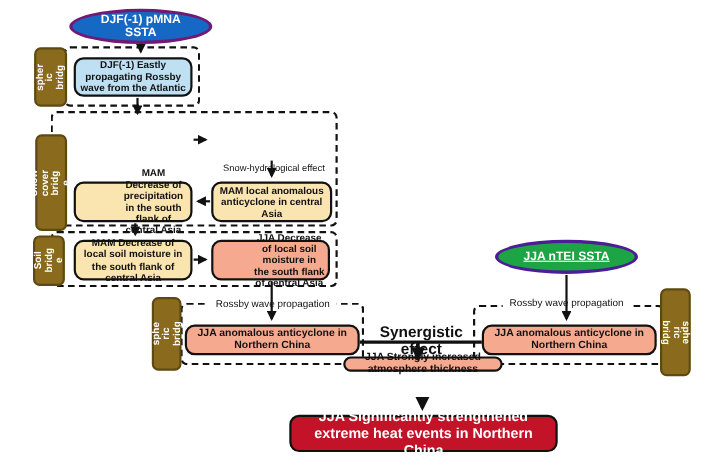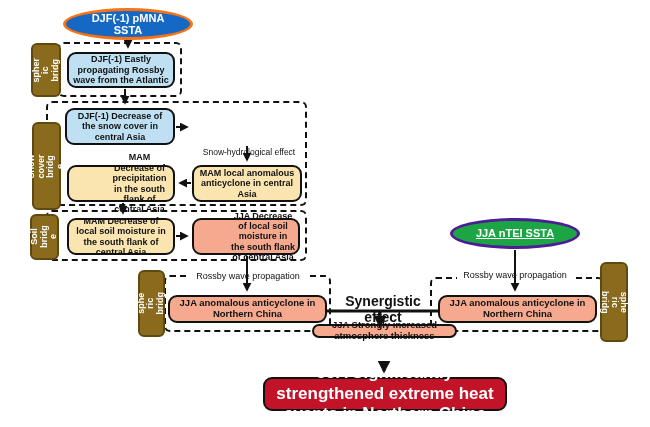--- a/index.html
+++ b/index.html
@@ -28,29 +28,29 @@
 
   
   .node{
     position:absolute;border:2px solid #111;border-radius:9px;
     display:flex;align-items:center;justify-content:flex-end;text-align:center;
     font-weight:bold;font-size:9px;line-height:1.15;padding:1px 3px;z-index:10;
   }
   .lightblue{background:#BFE0F2;}
   .tan{background:#FAE4B0;}
   .salmon{background:#F5A98F;}
-  .red{background:#C31329;color:#fff;font-size:17px;line-height:1.2;}
+  .red{background:#C31329;color:#fff;font-size:13px;line-height:1.2;}
   .mid{font-size:9.5px;}
 
   
   .ellipse{
     position:absolute;border-radius:50%;display:flex;align-items:center;justify-content:center;
     text-align:center;color:#fff;font-weight:bold;font-size:11px;line-height:1.1;z-index:10;
   }
-  .blue-ell{background:#1568C4;border:3px solid #f97316;}
+  .blue-ell{background:#1568C4;border:3px solid #701a75;}
   .green-ell{background:#1DA445;border:3px solid #4c1d95;text-decoration:underline;}
   .blue-ell > span{width:92px;}
 
   
   .edge-label{
     position:absolute;text-align:center;font-size:9px;z-index:6;
   }
   .edge-label.onwhite{background:#fff;padding:0 2px;}
   .edge-label.boldlbl{font-weight:bold;font-size:14px;z-index:12;}
   .edge-label.plain{font-size:8.5px;z-index:12;}
@@ -86,23 +86,20 @@
 
   <div class="ellipse blue-ell" style="left:63px;top:8px;width:130px;height:32px;">
     <span>DJF(-1) pMNA SSTA</span>
   </div>
   <div class="ellipse green-ell" style="left:450px;top:218px;width:130px;height:31px;">
     <span>JJA nTEI SSTA</span>
   </div>
 
   <div class="node lightblue" style="left:67px;top:52px;width:108px;height:36px;">
     <span>DJF(-1) Eastly propagating Rossby wave from the Atlantic</span>
-  </div>
-  <div class="node lightblue" style="left:65px;top:108px;width:110px;height:37px;">
-    <span>DJF(-1) Decrease of the snow cover in central Asia</span>
   </div>
   <div class="node tan" style="left:192px;top:165px;width:110px;height:37px;">
     <span>MAM local anomalous anticyclone in central Asia</span>
   </div>
   <div class="node tan" style="left:67px;top:165px;width:108px;height:37px;padding-left:40px;">
     <span>MAM Decrease of precipitation in the south flank of central Asia</span>
   </div>
   <div class="node tan" style="left:67px;top:218px;width:108px;height:37px;">
     <span>MAM Decrease of local soil moisture in the south flank of central Asia</span>
   </div>

